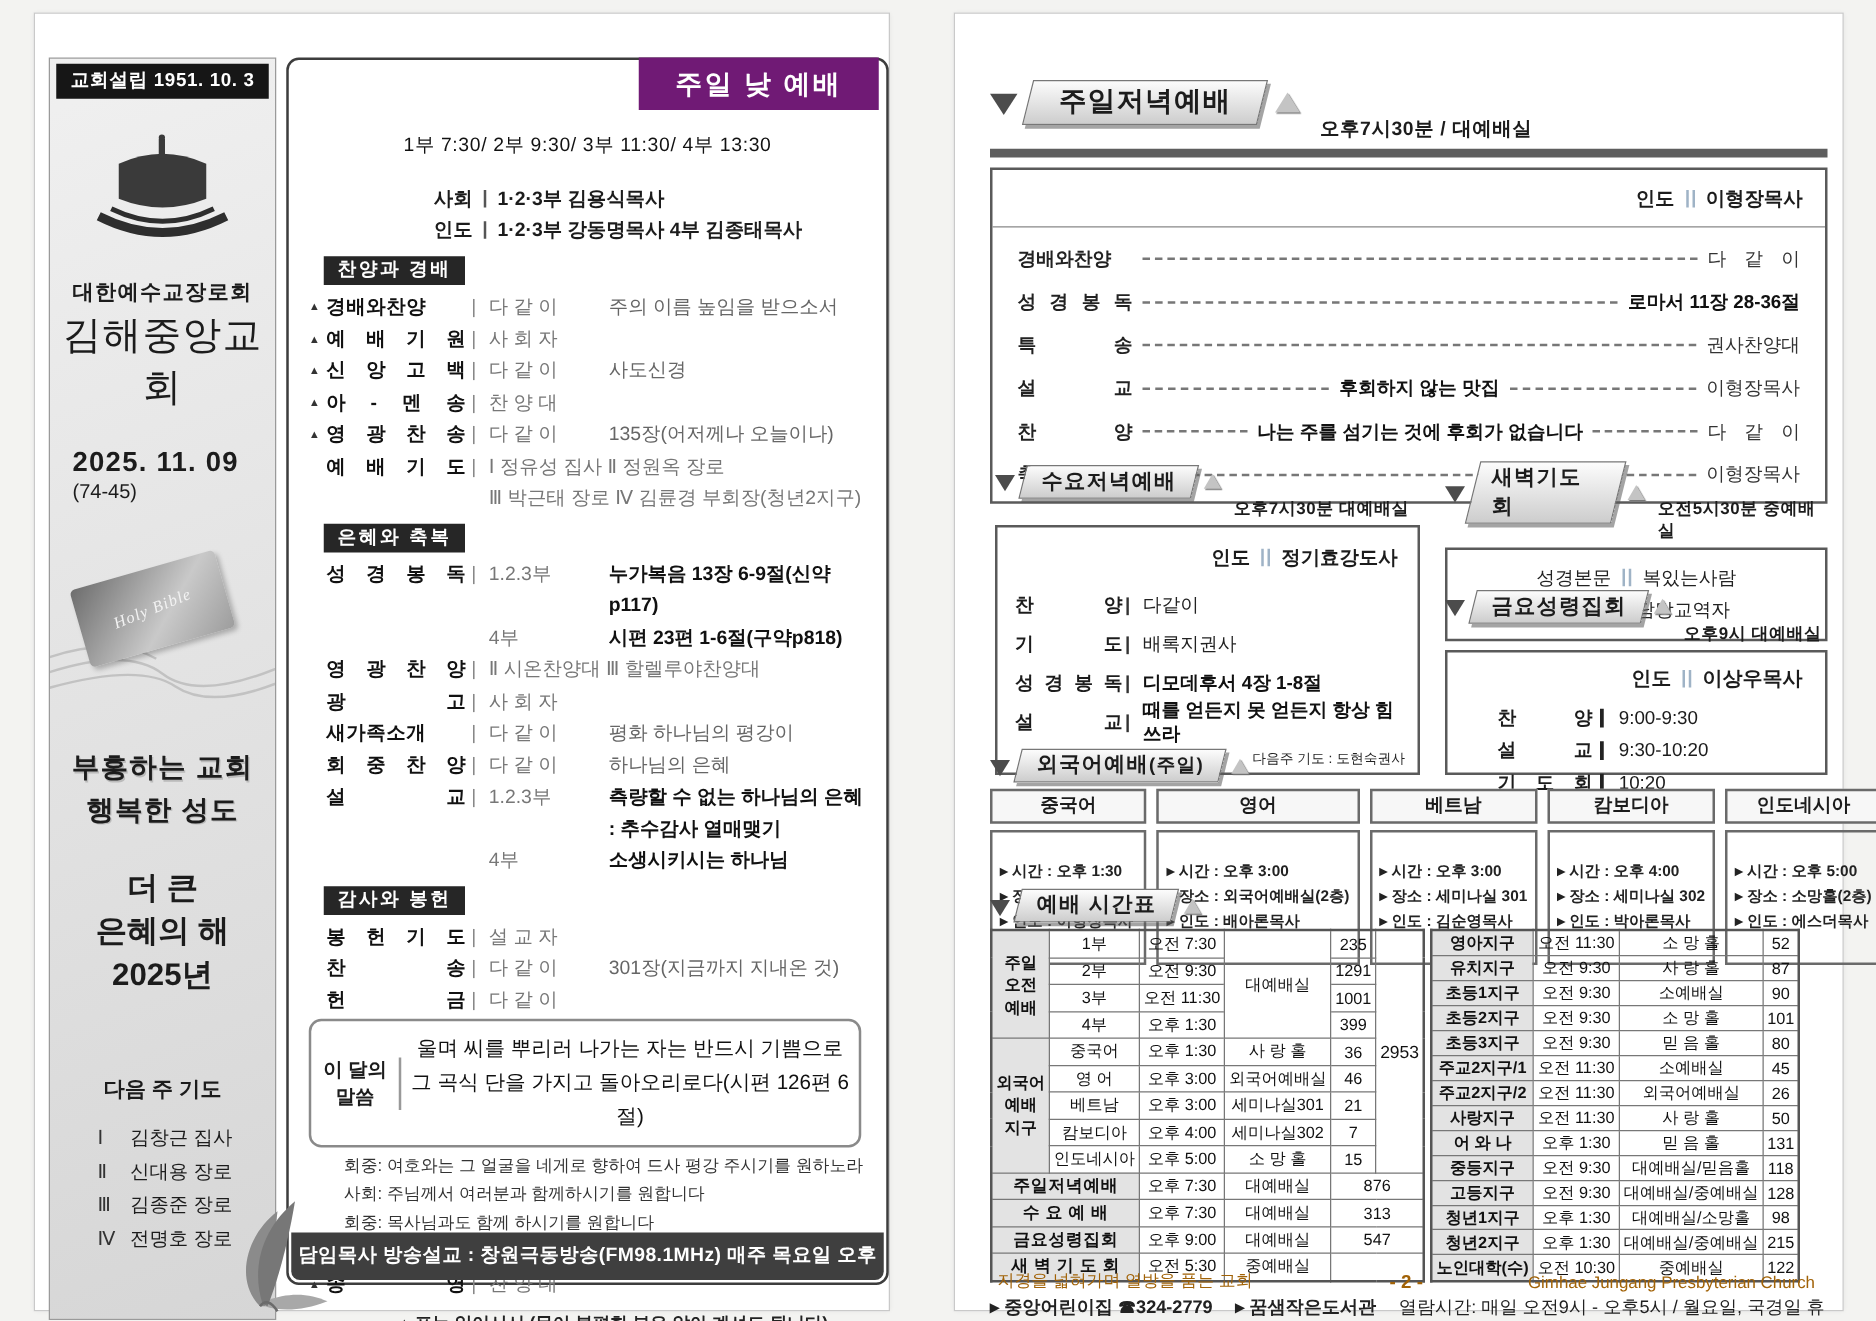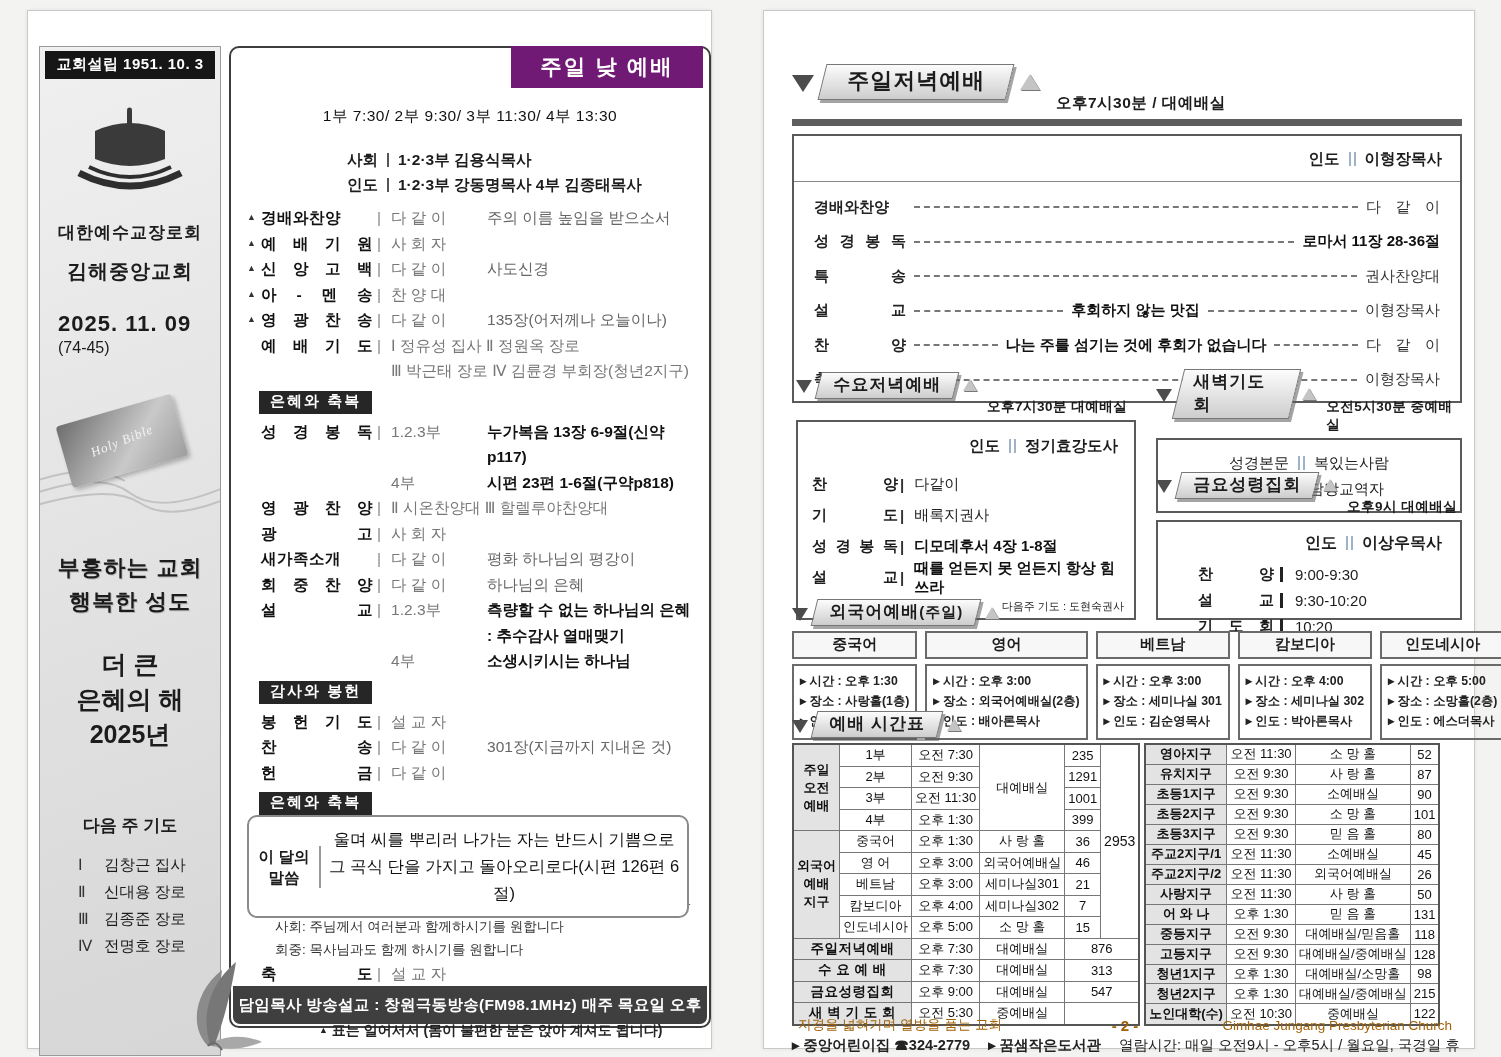--- a/index.html
+++ b/index.html
@@ -9,21 +9,21 @@
   #page-right{left:763px;width:710px;height:1037px;}
 
   
   .sidebar{position:absolute;left:11px;top:35px;width:180px;height:1008px;
     background:linear-gradient(160deg,#f0f0f0 0%,#e4e4e4 45%,#d6d6d6 100%);
     border:1px solid #9a9a9a;text-align:center;}
   .badge{background:#161616;color:#fff;font-weight:bold;font-size:15px;letter-spacing:.5px;
     padding:4px 0 5px;margin:4px 5px 0;}
   .logo{margin-top:28px;}
   .denom{font-size:17px;font-weight:600;letter-spacing:1px;margin-top:14px;}
-  .church{font-size:20px;font-weight:700;letter-spacing:1px;margin-top:14px;}
+  .church{font-size:31px;font-weight:400;letter-spacing:1px;margin-top:2px;}
   .dt{font-size:22px;font-weight:600;text-align:left;margin:26px 0 0 18px;letter-spacing:1px;}
   .wk{font-size:16px;text-align:left;margin:2px 0 0 18px;}
   .bible{position:relative;height:150px;margin-top:18px;overflow:hidden;}
   .bible .book{position:absolute;left:22px;top:34px;width:120px;height:64px;
     background:linear-gradient(135deg,#6d6d6d,#c9c9c9 60%,#9d9d9d);transform:rotate(-16deg);
     border-radius:4px;box-shadow:2px 3px 4px rgba(0,0,0,.25);}
   .bible .book span{display:block;transform:rotate(-6deg);font-family:"Liberation Serif",serif;
     font-style:italic;color:#f2f2f2;font-size:13px;margin-top:24px;letter-spacing:1px;}
   .slogan{font-size:22px;font-weight:800;letter-spacing:1px;line-height:34px;margin-top:26px;
     text-shadow:1px 1px 0 #bbb;}
@@ -105,21 +105,21 @@
   .fri-leader{text-align:right;font-weight:800;font-size:16px;padding:11px 18px 7px;}
   .f-row{display:flex;align-items:center;height:26px;font-size:15px;padding:0 0 0 40px;}
   .f-l{flex:0 0 76px;font-weight:700;text-align-last:justify;}
   .f-b{display:inline-block;width:3px;height:15px;background:#222;margin:0 12px 0 6px;}
 
   
   .fcards{display:flex;gap:8px;}
   .fcard{flex:1;}
   .fhead{border:2px solid #6a6a6a;background:#f7f7f7;font-weight:800;font-size:15px;
     text-align:center;padding:2px 0 3px;margin-bottom:5px;}
-  .fbody{border:2px solid #6a6a6a;padding:5px 6px;font-size:12.3px;line-height:20px;color:#222;
+  .fbody{border:2px solid #6a6a6a;padding:21px 6px;font-size:12.3px;line-height:20px;color:#222;
     font-weight:600;height:62px;white-space:nowrap;overflow:hidden;}
 
   
   .tt-wrap{display:flex;gap:4px;}
   table.tt{border-collapse:collapse;border:2px solid #555;}
   .tt td{border:1px solid #777;text-align:center;font-size:13px;padding:0 3px;color:#111;white-space:nowrap;}
   #tt-left td{height:20.5px;}
   #tt-right td{height:18.4px;}
   .tt td.g{background:#e3e3e3;font-weight:700;}
   .tt td.num{font-family:"Liberation Sans",sans-serif;}
@@ -188,20 +188,21 @@
   </div>
 
   <div class="mainbox">
     <div class="svc-title">주일 낮 예배</div>
     <div class="times">1부 7:30/ 2부 9:30/ 3부 11:30/ 4부 13:30</div>
     <div class="mc">
       <div><span>사회</span><span class="vbar"></span><span>1·2·3부 김용식목사</span></div>
       <div><span>인도</span><span class="vbar"></span><span>1·2·3부 강동명목사 4부 김종태목사</span></div>
     </div>
     <div class="worship" id="worship-list">
+        <div class="w-sec"><span class="chip">찬양과 경배</span></div>
         <div class="w-row">
           <span class="w-m">▲</span>
           <span class="w-l">경배와찬양</span>
           <span class="w-b">|</span>
           <span class="w-w">다 같 이</span>
           <span class="w-x">주의 이름 높임을 받으소서</span>
         </div>
         <div class="w-row">
           <span class="w-m">▲</span>
           <span class="w-l">예 배 기 원</span>

